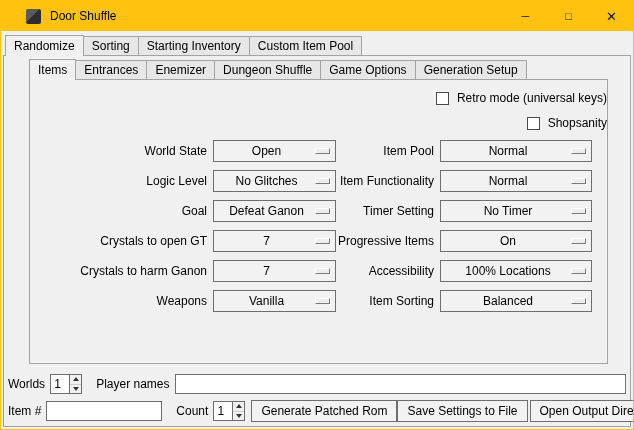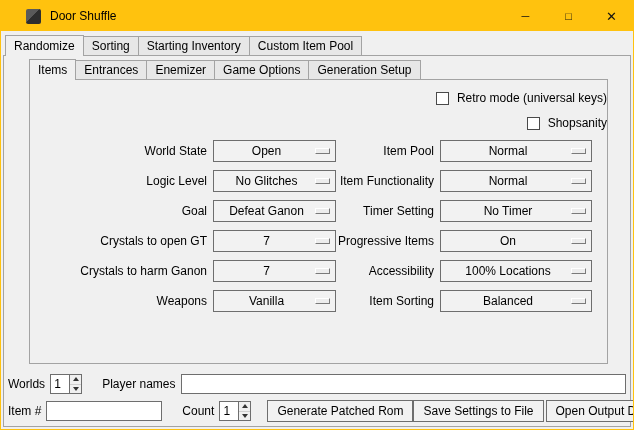--- a/index.html
+++ b/index.html
@@ -112,24 +112,24 @@
     background: #fff; font-size: 12px; font-family: inherit; padding: 0 4px; outline: none;
   }
   .player-input { flex: 1; margin-left: 5px; }
   .seed-input { width: 116px; margin-left: 5px; flex: none; }
 
   .btn {
     height: 22px; border: 1px solid var(--control_border, #6e6e6e);
     background: #f2f2f2; font-size: 12px; font-family: inherit;
     padding: 0 9px; cursor: default; white-space: nowrap;
   }
-  .gen-btn { margin-left: 16px; }
+  .gen-btn { margin-left: 6px; }
   .save-btn { margin-left: auto; }
   .open-btn { margin-left: 2px; }
-  .count-label { margin-left: 20px; }
+  .count-label { margin-left: 14px; }
 </style>
 </head>
 <body>
 
 <div class="window">
 
   <div class="titlebar">
     <div class="app-icon"></div>
     <span class="title">Door Shuffle</span>
     <div class="win-controls">
@@ -145,20 +145,21 @@
     <div class="tab selected">Randomize</div>
     <div class="tab">Sorting</div>
     <div class="tab">Starting Inventory</div>
     <div class="tab">Custom Item Pool</div>
   </div>
 
   <div class="tabs inner-tabs">
     <div class="tab selected">Items</div>
     <div class="tab">Entrances</div>
     <div class="tab">Enemizer</div>
+    <div class="tab">Dungeon Shuffle</div>
     <div class="tab">Game Options</div>
     <div class="tab">Generation Setup</div>
   </div>
 
   <div class="inner-pane">
 
     <div class="cb-row">
       <span class="cb-box"></span>
       <span class="cb-label">Retro mode (universal keys)</span>
     </div>

